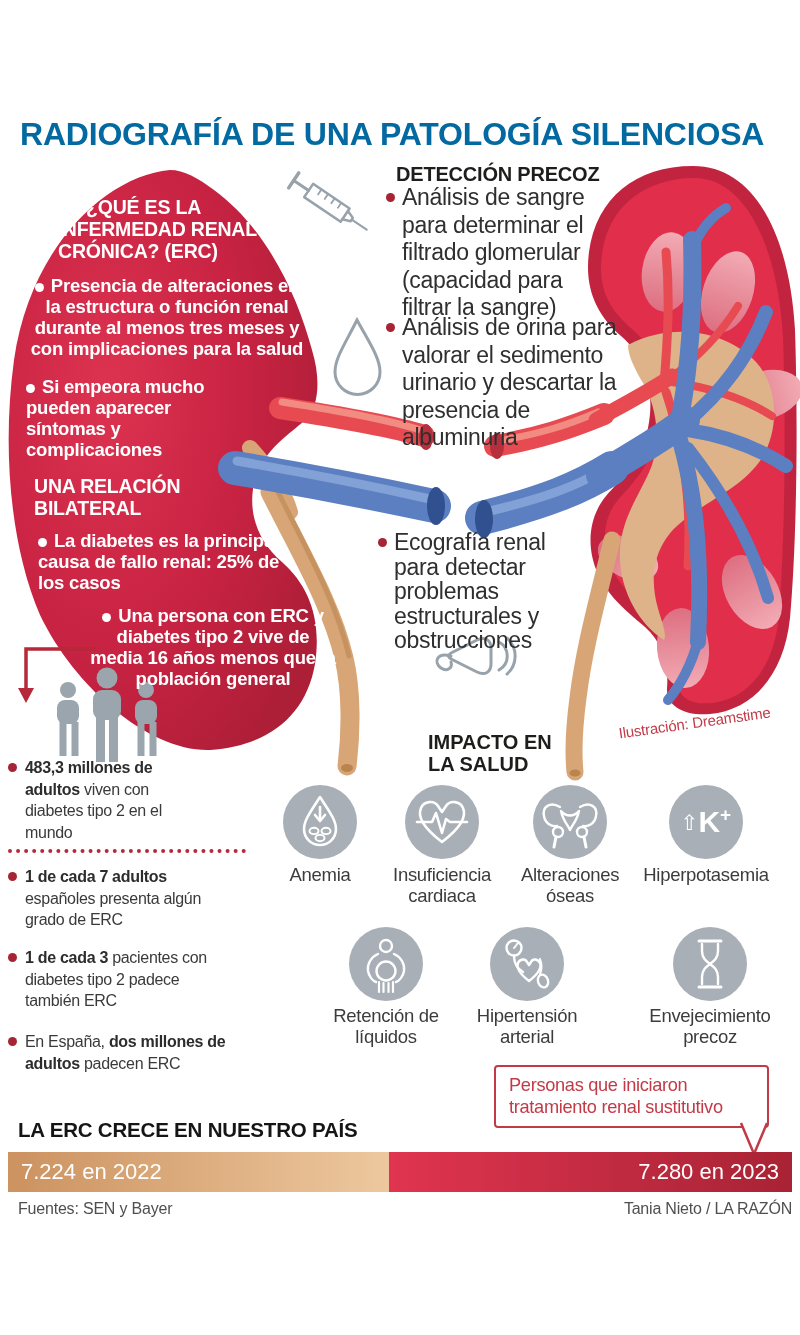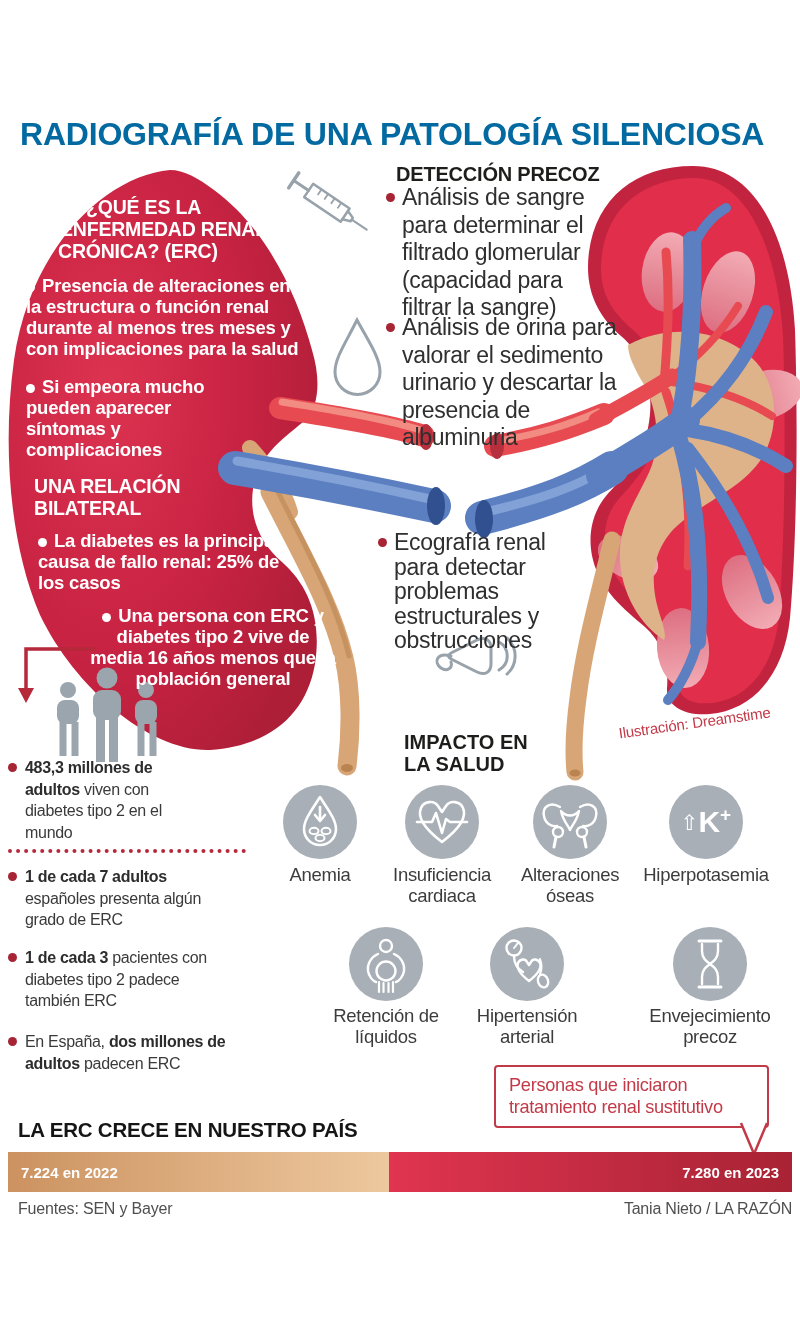--- a/index.html
+++ b/index.html
@@ -24,34 +24,34 @@
   .rdot{width:9px;height:9px;background:#a62433;border-radius:50%;flex:none;margin-top:9px;}
   .det-item.tight .rdot{margin-top:8px;}
 
   
   .stat{display:flex;gap:8px;font-size:16px;line-height:21.5px;color:#3a3a3a;letter-spacing:-0.3px;}
   .stat .rdot{margin-top:6px;}
   .stat b{color:#2d2d2d;}
   .dotted{border-top:4px dotted #b5293b;height:0;}
 
   
-  .imp-head{left:404px;top:731px;font-size:20px;font-weight:bold;line-height:22px;color:#1d1d1b;}
+  .imp-head{left:428px;top:731px;font-size:20px;font-weight:bold;line-height:22px;color:#1d1d1b;}
   .circle{width:74px;height:74px;border-radius:50%;background:#a8afb6;display:flex;align-items:center;justify-content:center;}
   .ilabel{font-size:18.5px;line-height:21px;color:#3c3c3c;text-align:center;letter-spacing:-0.3px;}
   .kglyph{color:#fff;display:flex;align-items:center;}
   .kglyph .kup{font-size:21px;line-height:1;}
   .kglyph .kk{font-size:30px;font-weight:bold;line-height:1;}
   .kglyph .kplus{font-size:19px;font-weight:bold;line-height:1;transform:translateY(-8px);}
 
   
   .bubble{left:494px;top:1065px;width:258px;height:52px;border:2.5px solid #c23a48;border-radius:4px;
           background:#fff;color:#c23a48;font-size:18.2px;line-height:22px;padding:7px 0 0 13px;letter-spacing:-0.3px;}
   .g-head{left:18px;top:1118px;font-size:20.5px;font-weight:bold;color:#151515;letter-spacing:-0.2px;}
   .bar{left:8px;top:1152px;width:784px;height:40px;display:flex;}
-  .bar .seg{height:100%;display:flex;align-items:center;color:#fff;font-size:15px;font-weight:bold;}
+  .bar .seg{height:100%;display:flex;align-items:center;color:#fff;font-size:22px;font-weight:normal;}
   .seg.tan{width:381px;background:linear-gradient(90deg,#cc9260,#edc89e);padding-left:13px;box-sizing:border-box;}
   .seg.red{width:403px;background:linear-gradient(90deg,#e03450,#a82334);justify-content:flex-end;padding-right:13px;box-sizing:border-box;}
   .foot{font-size:16px;color:#4f4f4f;letter-spacing:-0.2px;}
   .illu-credit{left:618px;top:714px;font-size:15px;color:#c23a48;transform:rotate(-8deg);letter-spacing:-0.2px;}
 </style>
 </head>
 <body>
 
 <div class="canvas">
 
@@ -185,24 +185,24 @@
       <rect x="96" y="718" width="9" height="44"></rect>
       <rect x="109" y="718" width="9" height="44"></rect>
     </g>
   </svg>
 
   <div class="abs title">RADIOGRAFÍA DE UNA PATOLOGÍA SILENCIOSA</div>
 
   <div class="abs ktext">
     <div class="k-head">
       <div style="margin-left:72px">¿QUÉ ES LA</div>
-      <div style="margin-left:46px">ENFERMEDAD RENAL</div>
+      <div style="margin-left:36px">ENFERMEDAD RENAL</div>
       <div style="margin-left:44px">CRÓNICA? (ERC)</div>
     </div>
-    <p class="k-p" style="margin-top:13px;padding:0 8px 0 12px">
+    <p class="k-p" style="margin-top:13px;text-align:center;padding:0 8px 0 12px">
       <span class="wdot"></span><span>Presencia de alteraciones en la estructura o función renal durante al menos tres meses y con implicaciones para la salud</span>
     </p>
     <p class="k-p" style="margin-top:17px;padding-left:12px;width:215px">
       <span class="wdot"></span><span>Si empeora mucho pueden aparecer síntomas y complicaciones</span>
     </p>
     <div class="k-head" style="margin-top:15px;padding-left:20px">
       <div>UNA RELACIÓN</div>
       <div>BILATERAL</div>
     </div>
     <p class="k-p" style="margin-top:11px;padding-left:24px;width:252px">

